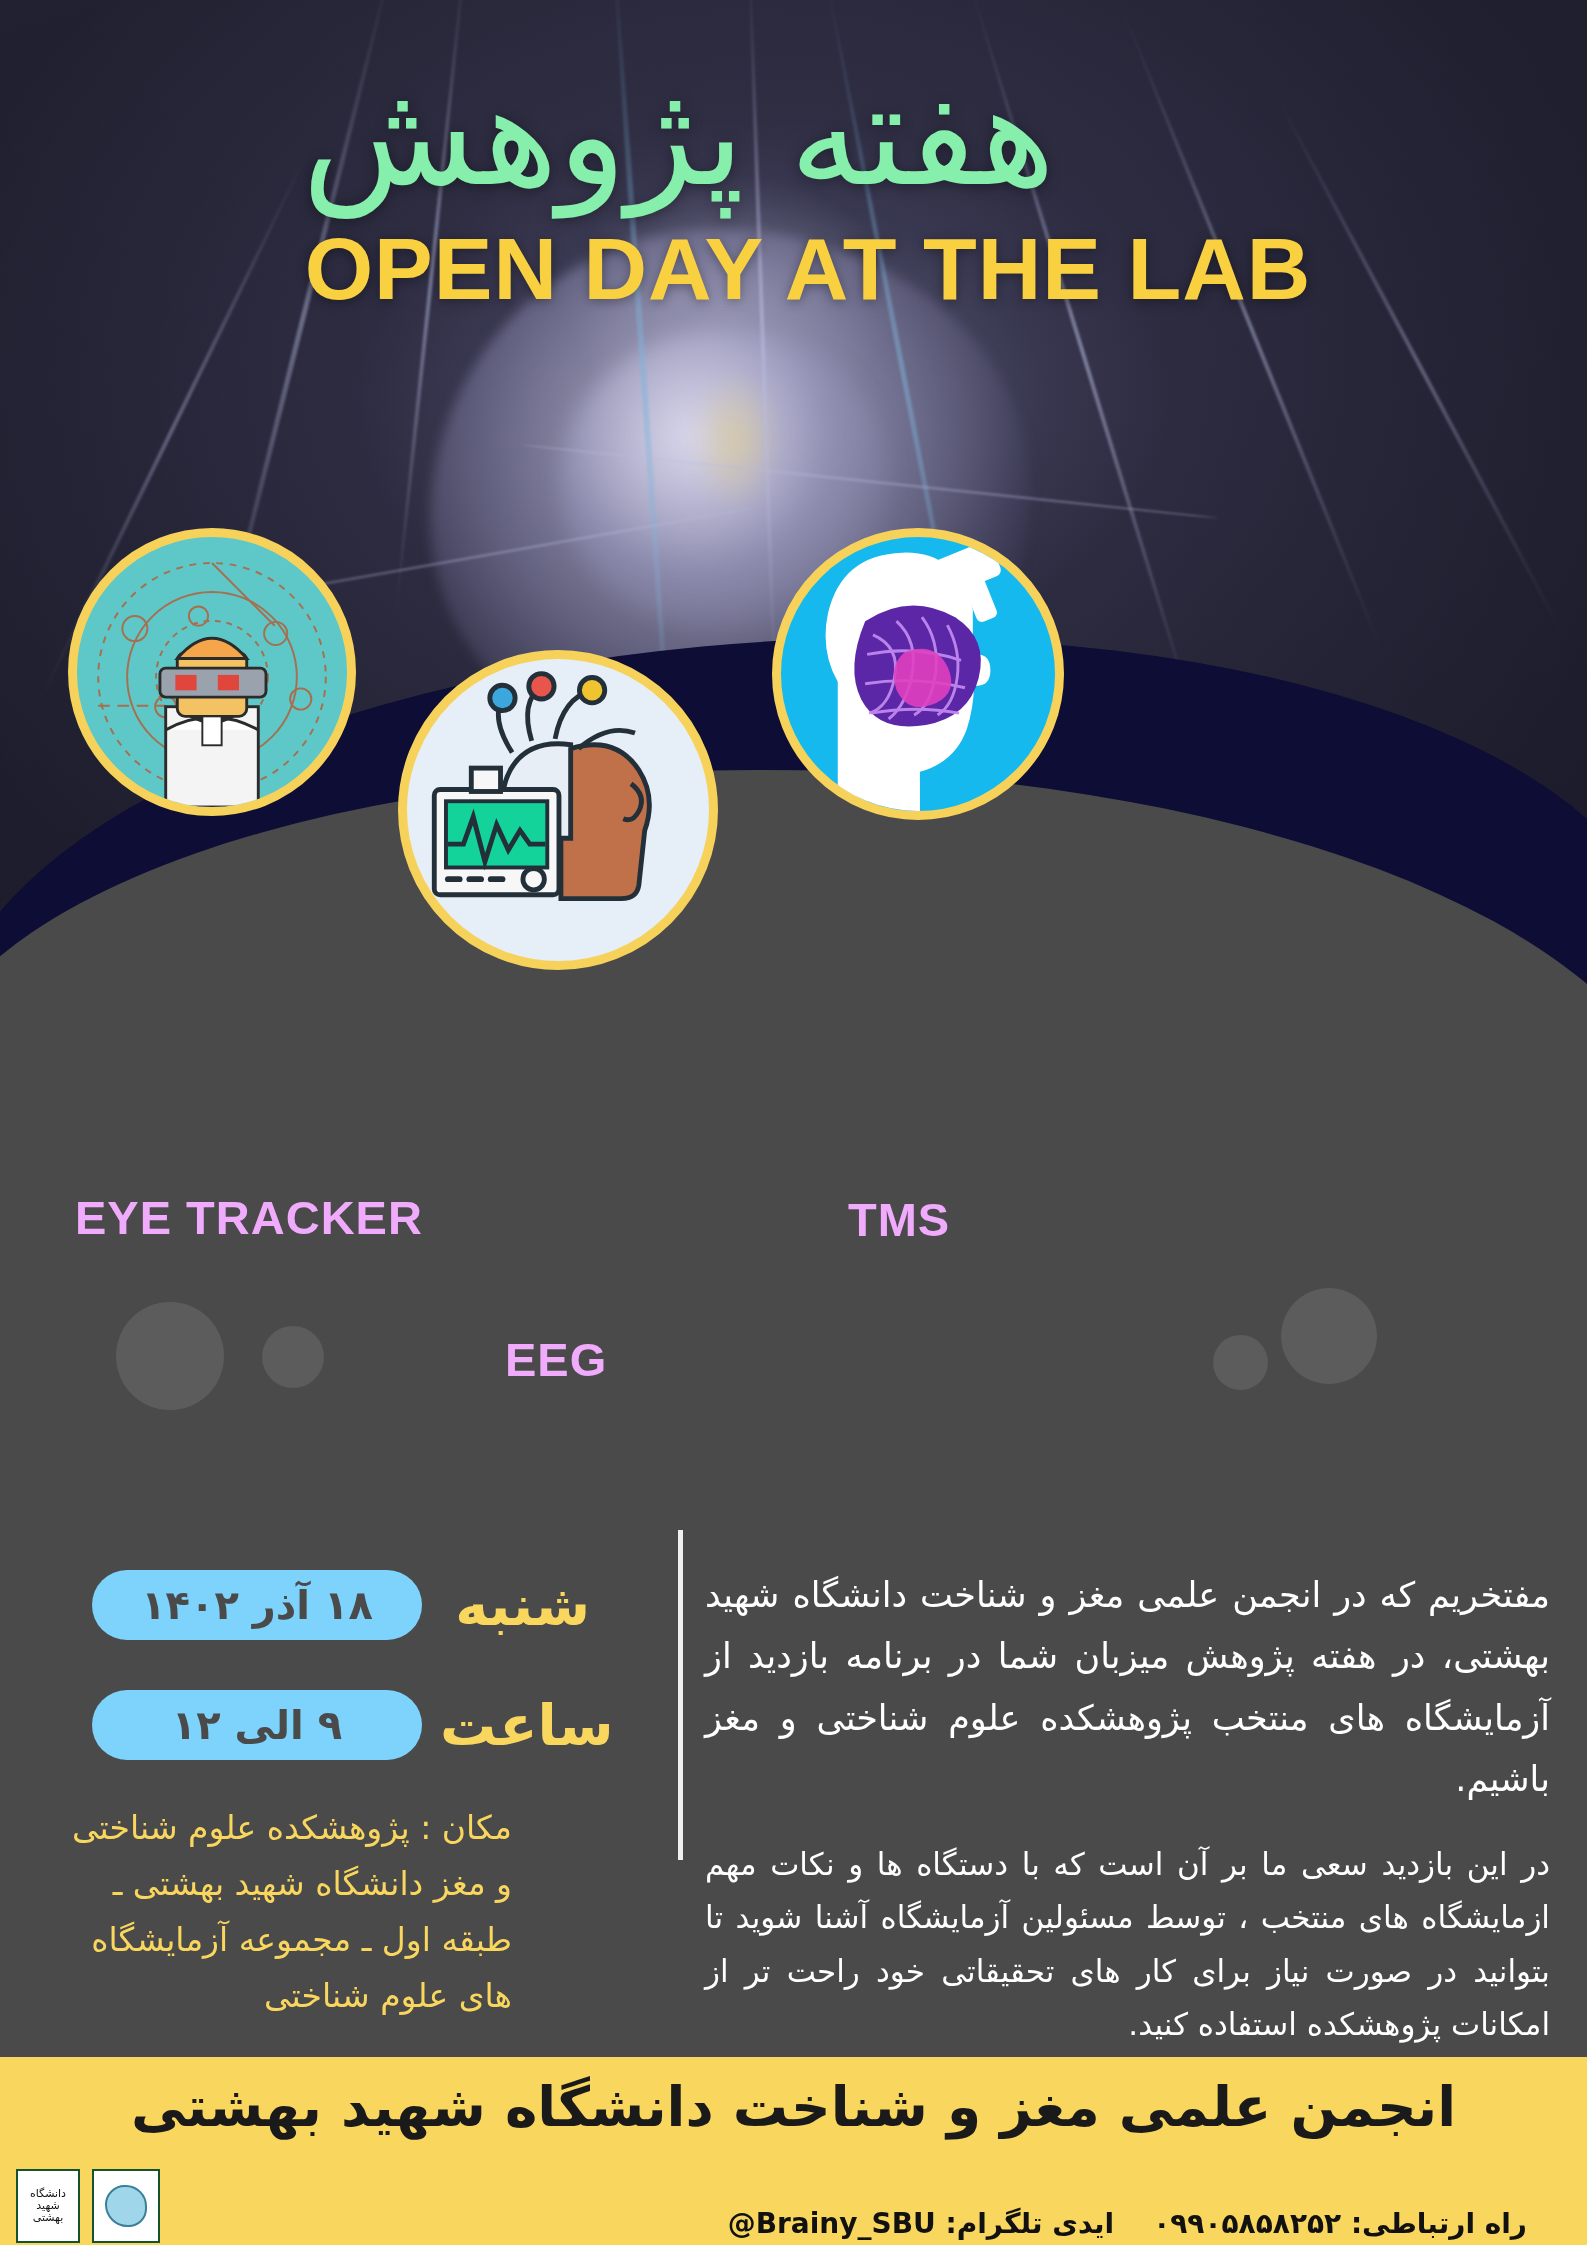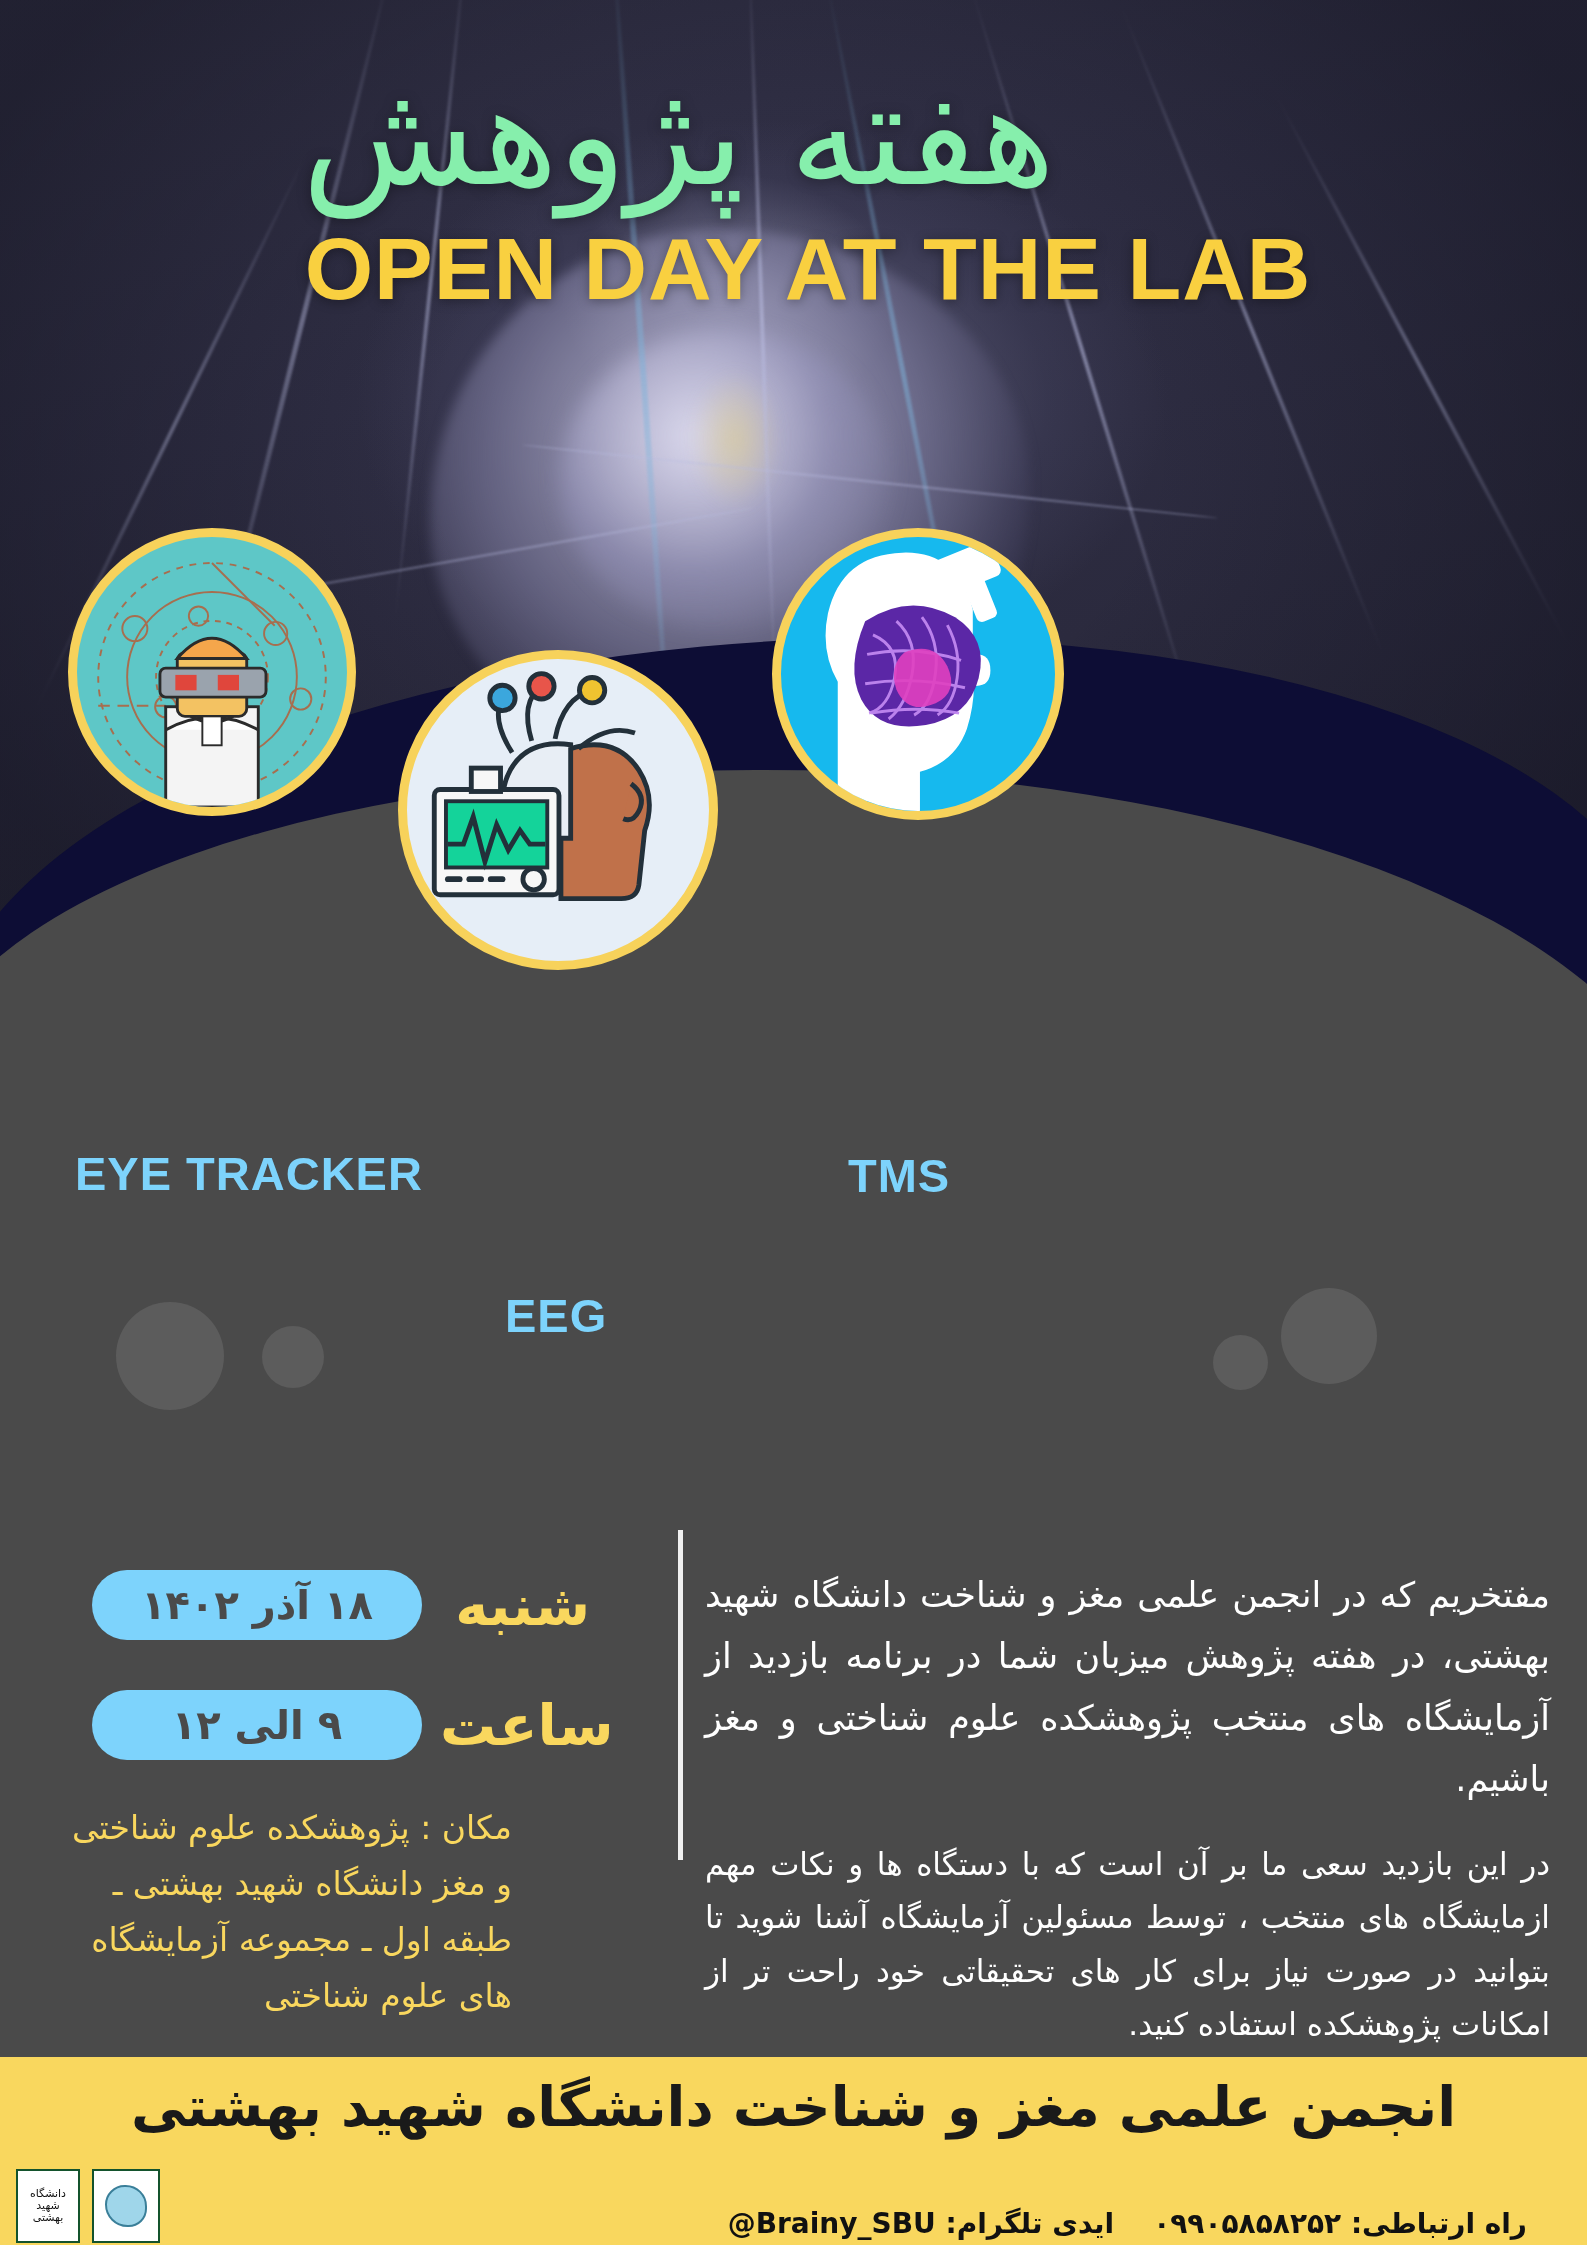--- a/index.html
+++ b/index.html
@@ -72,22 +72,22 @@
     text-shadow:0 2px 12px rgba(0,0,0,.35);
     padding-left:29px;
   }
 
   
   .circ{position:absolute;border-radius:50%;border:9px solid #f7d25b;overflow:hidden;}
   .c-eye{left:68px;top:528px;width:288px;height:288px;background:#5ec7c7;}
   .c-eeg{left:398px;top:650px;width:320px;height:320px;background:#e6eef7;}
   .c-tms{left:772px;top:528px;width:292px;height:292px;background:#16b9ee;}
 
-  .cap{position:absolute;color:#7dd3fc;font-weight:bold;font-family:"Liberation Sans",sans-serif;
-       letter-spacing:1px;white-space:nowrap;direction:ltr;}
+  .cap{position:absolute;color:#f0abfc;font-weight:bold;font-family:"Liberation Sans",sans-serif;
+       letter-spacing:1px;white-space:nowrap;direction:ltr;margin-top:44px;}
   .cap-eye{left:75px;top:1146px;font-size:47px;}
   .cap-eeg{left:505px;top:1288px;font-size:47px;}
   .cap-tms{left:848px;top:1148px;font-size:47px;}
 
   
   .dot{position:absolute;border-radius:50%;background:#5c5c5c;}
   .d1{left:116px;top:1302px;width:108px;height:108px;}
   .d2{left:262px;top:1326px;width:62px;height:62px;}
   .d3{left:1213px;top:1335px;width:55px;height:55px;}
   .d4{left:1281px;top:1288px;width:96px;height:96px;}

